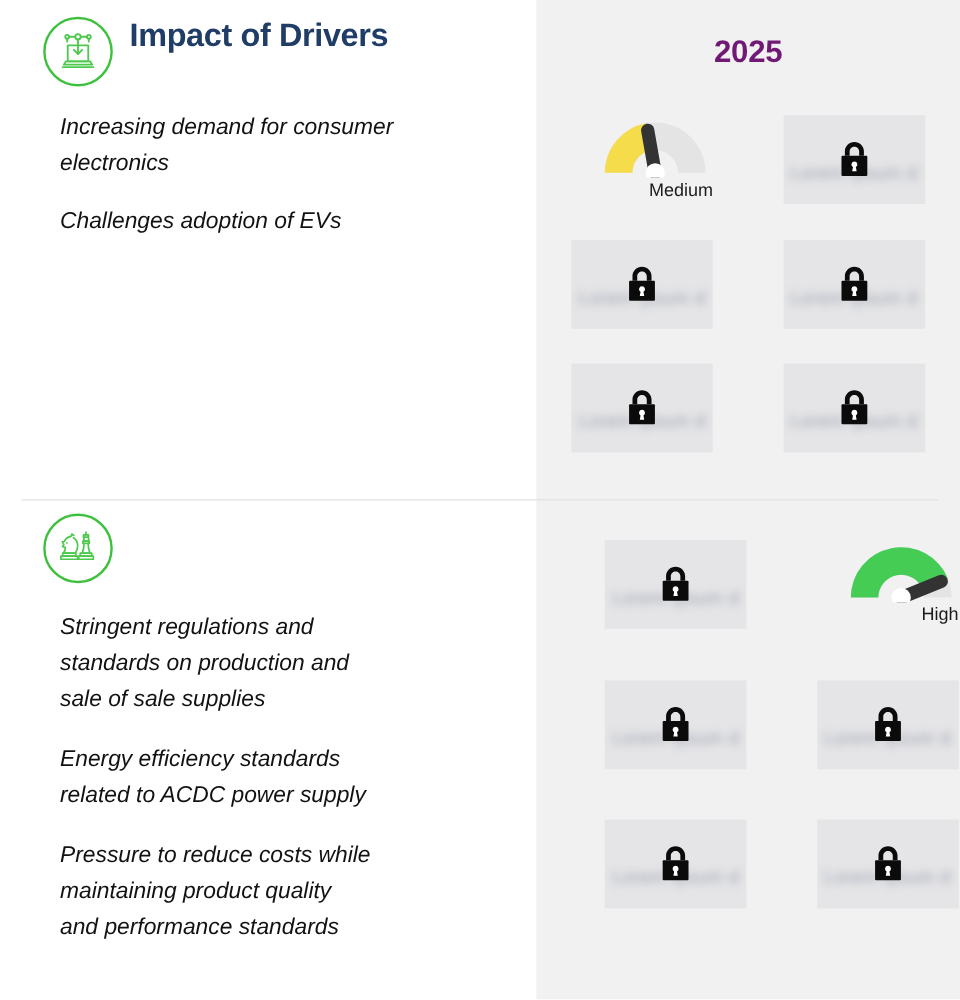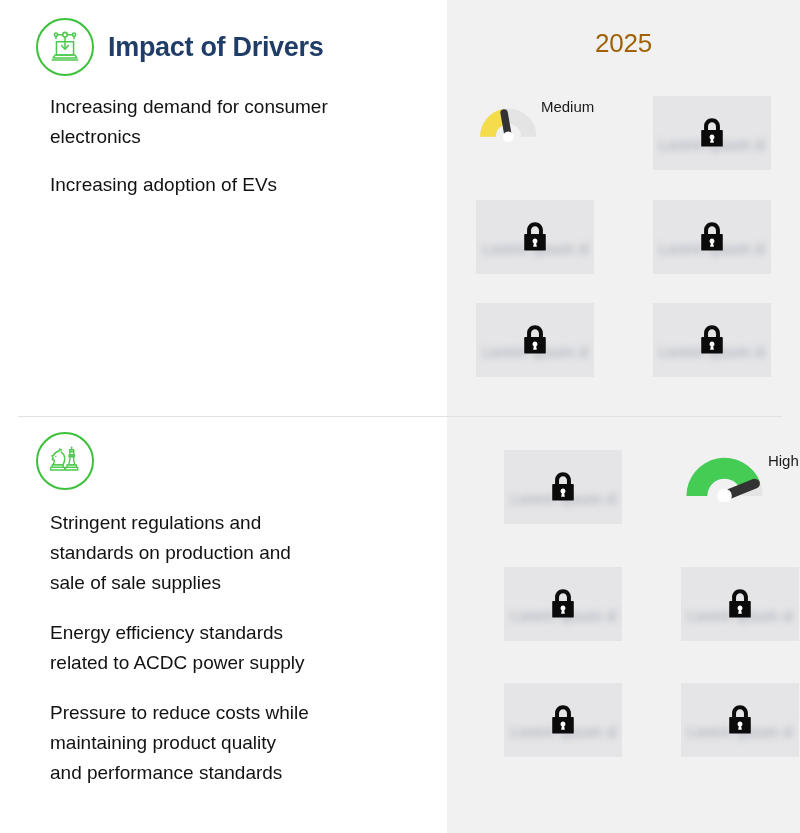--- a/index.html
+++ b/index.html
@@ -47,44 +47,44 @@
     left: 447px;
     top: 22px;
     width: 353px;
     height: 42px;
     display: flex;
   }
   .year-head {
     flex: 1;
     text-align: center;
     font-size: 26px;
-    color: #a16207;
+    color: #701a75;
     line-height: 42px;
     letter-spacing: -0.2px;
+    font-weight: bold;
   }
 
   
   .left-col {
     position: absolute;
     left: 0;
     top: 0;
     width: 447px;
     height: 833px;
   }
   .section {
     position: absolute;
     left: 0;
     width: 447px;
   }
   #section-0 { top: 14px; }
   #section-1 { top: 428px; }
 
   .section-head {
     display: flex;
-    align-items: center;
     padding-left: 36px;
     height: 66px;
   }
   .head-icon {
     width: 58px;
     height: 58px;
     border-radius: 50%;
     border: 2.5px solid #3dc13d;
     box-sizing: border-box;
     display: flex;
@@ -97,20 +97,21 @@
     font-size: 27px;
     font-weight: bold;
     color: #1f3d66;
     letter-spacing: -0.3px;
   }
 
   .bullets {
     padding-left: 50px;
     padding-right: 20px;
     margin-top: 12px;
+    font-style: italic;
   }
   .bullet {
     font-size: 19px;
     color: #121212;
     line-height: 1.58;
     margin-bottom: 18px;
     max-width: 370px;
     white-space: pre-line;
   }
   #section-1 .bullets { margin-top: 14px; }
@@ -157,22 +158,22 @@
     user-select: none;
   }
   .locked .lock-glyph {
     position: relative;
     z-index: 2;
   }
 
   
   .gauge {
     display: flex;
-    flex-direction: row;
-    align-items: flex-start;
+    flex-direction: column;
+    align-items: flex-end;
     width: 118px;
   }
   .gauge-label {
     margin-top: 2px;
     font-size: 15px;
     color: #1a1a1a;
   }
   .gauge-svg { display: block; }
 </style>
 </head>
@@ -202,21 +203,21 @@
             <path d="M16.4 18.4 20 22.3l3.6-3.9"></path>
             <path d="M11 14.5h18v14h-18z"></path>
             <path d="M7.5 31.5h25l-2-3h-21z"></path>
             <path d="M6.5 33.6h27"></path>
           </svg>
         </div>
         <div class="head-title">Impact of Drivers</div>
       </div>
       <div class="bullets">
         <div class="bullet">Increasing demand for consumer electronics</div>
-        <div class="bullet">Increasing adoption of EVs</div>
+        <div class="bullet">Challenges adoption of EVs</div>
       </div>
     </div>
 
     <div class="section" id="section-1">
       <div class="section-head">
         <div class="head-icon">
           <svg width="38" height="38" viewBox="0 0 40 40" fill="none" stroke="#4ec94e" stroke-width="1.5" stroke-linecap="round" stroke-linejoin="round">
             <path d="M13.5 9.5c-2.3.6-4.6 2.3-5.6 4.6l-1.7.2 1.4 2.2-1.1 2 2.3.5c.2 2-.4 3.6-1.6 5.1h10.6c1.5-2.4 2.1-4.8 1.9-7.2-.2-2.6-1.6-5-3.7-6.3"></path>
             <path d="M13.5 9.5c.9-.4 1.3-1.1 1-2.1l1.8 1.1"></path>
             <path d="M9.6 15.3a.7.7 0 1 0 0-.1z" fill="#4ec94e" stroke="none"></path>

